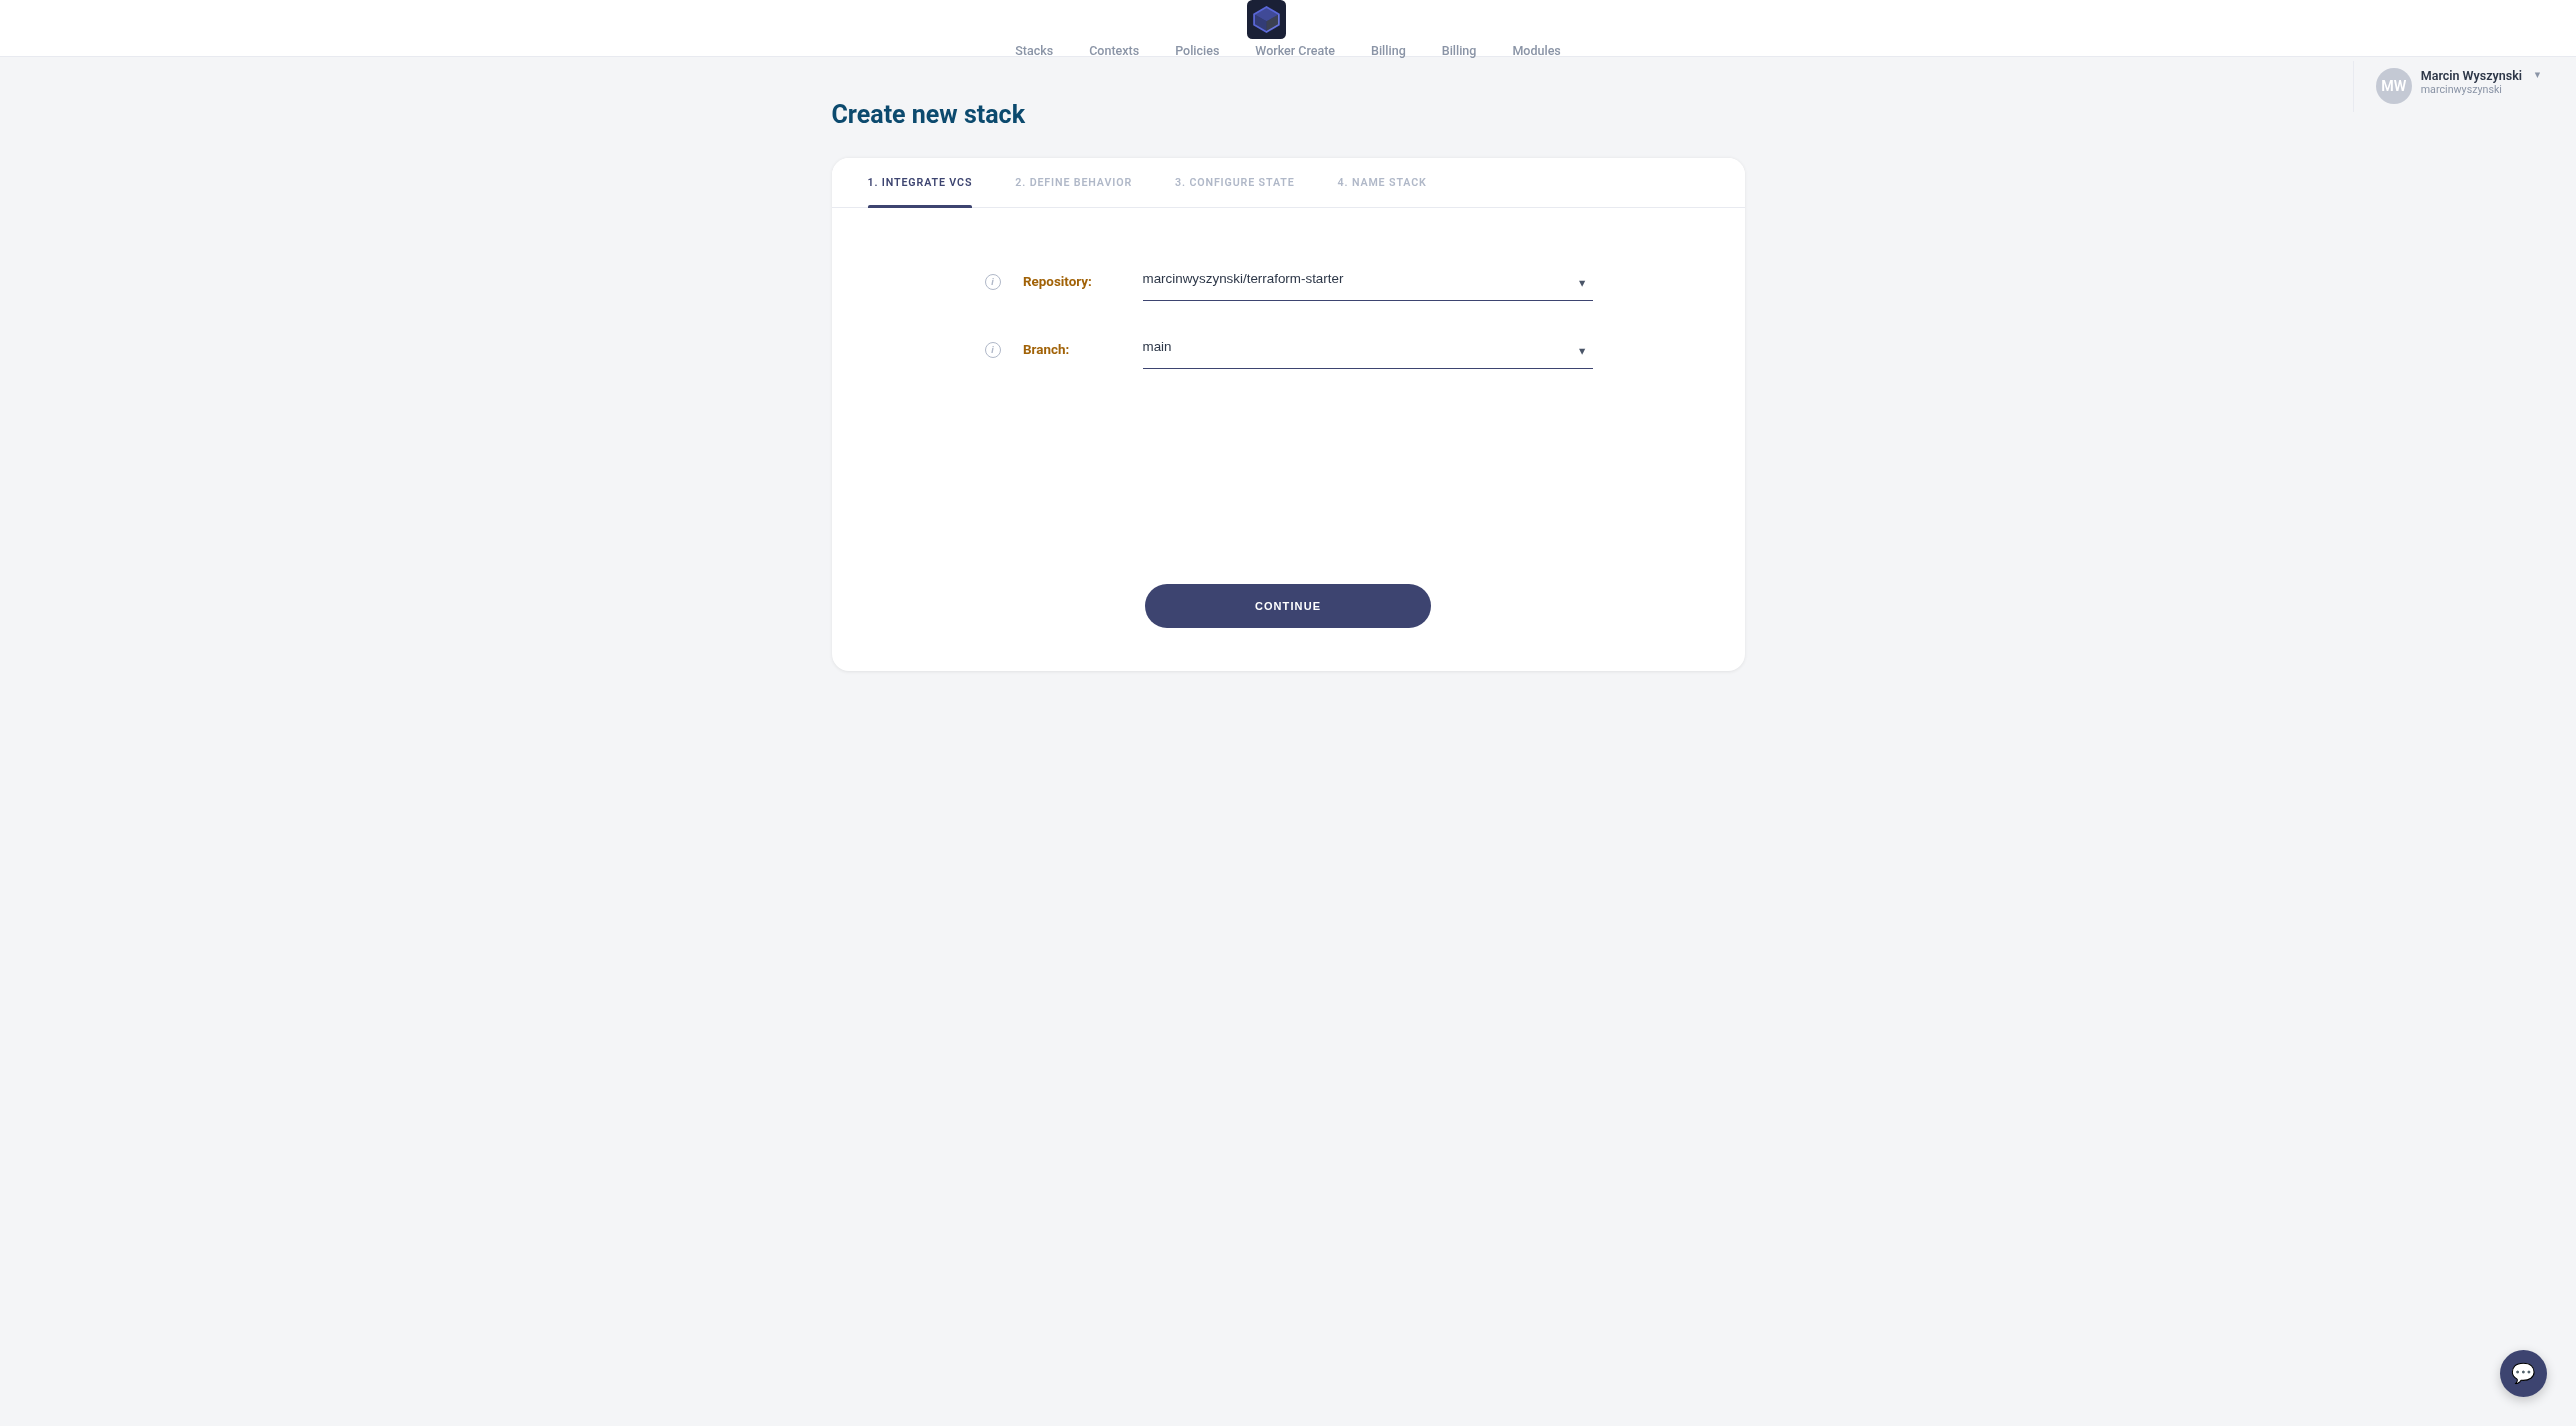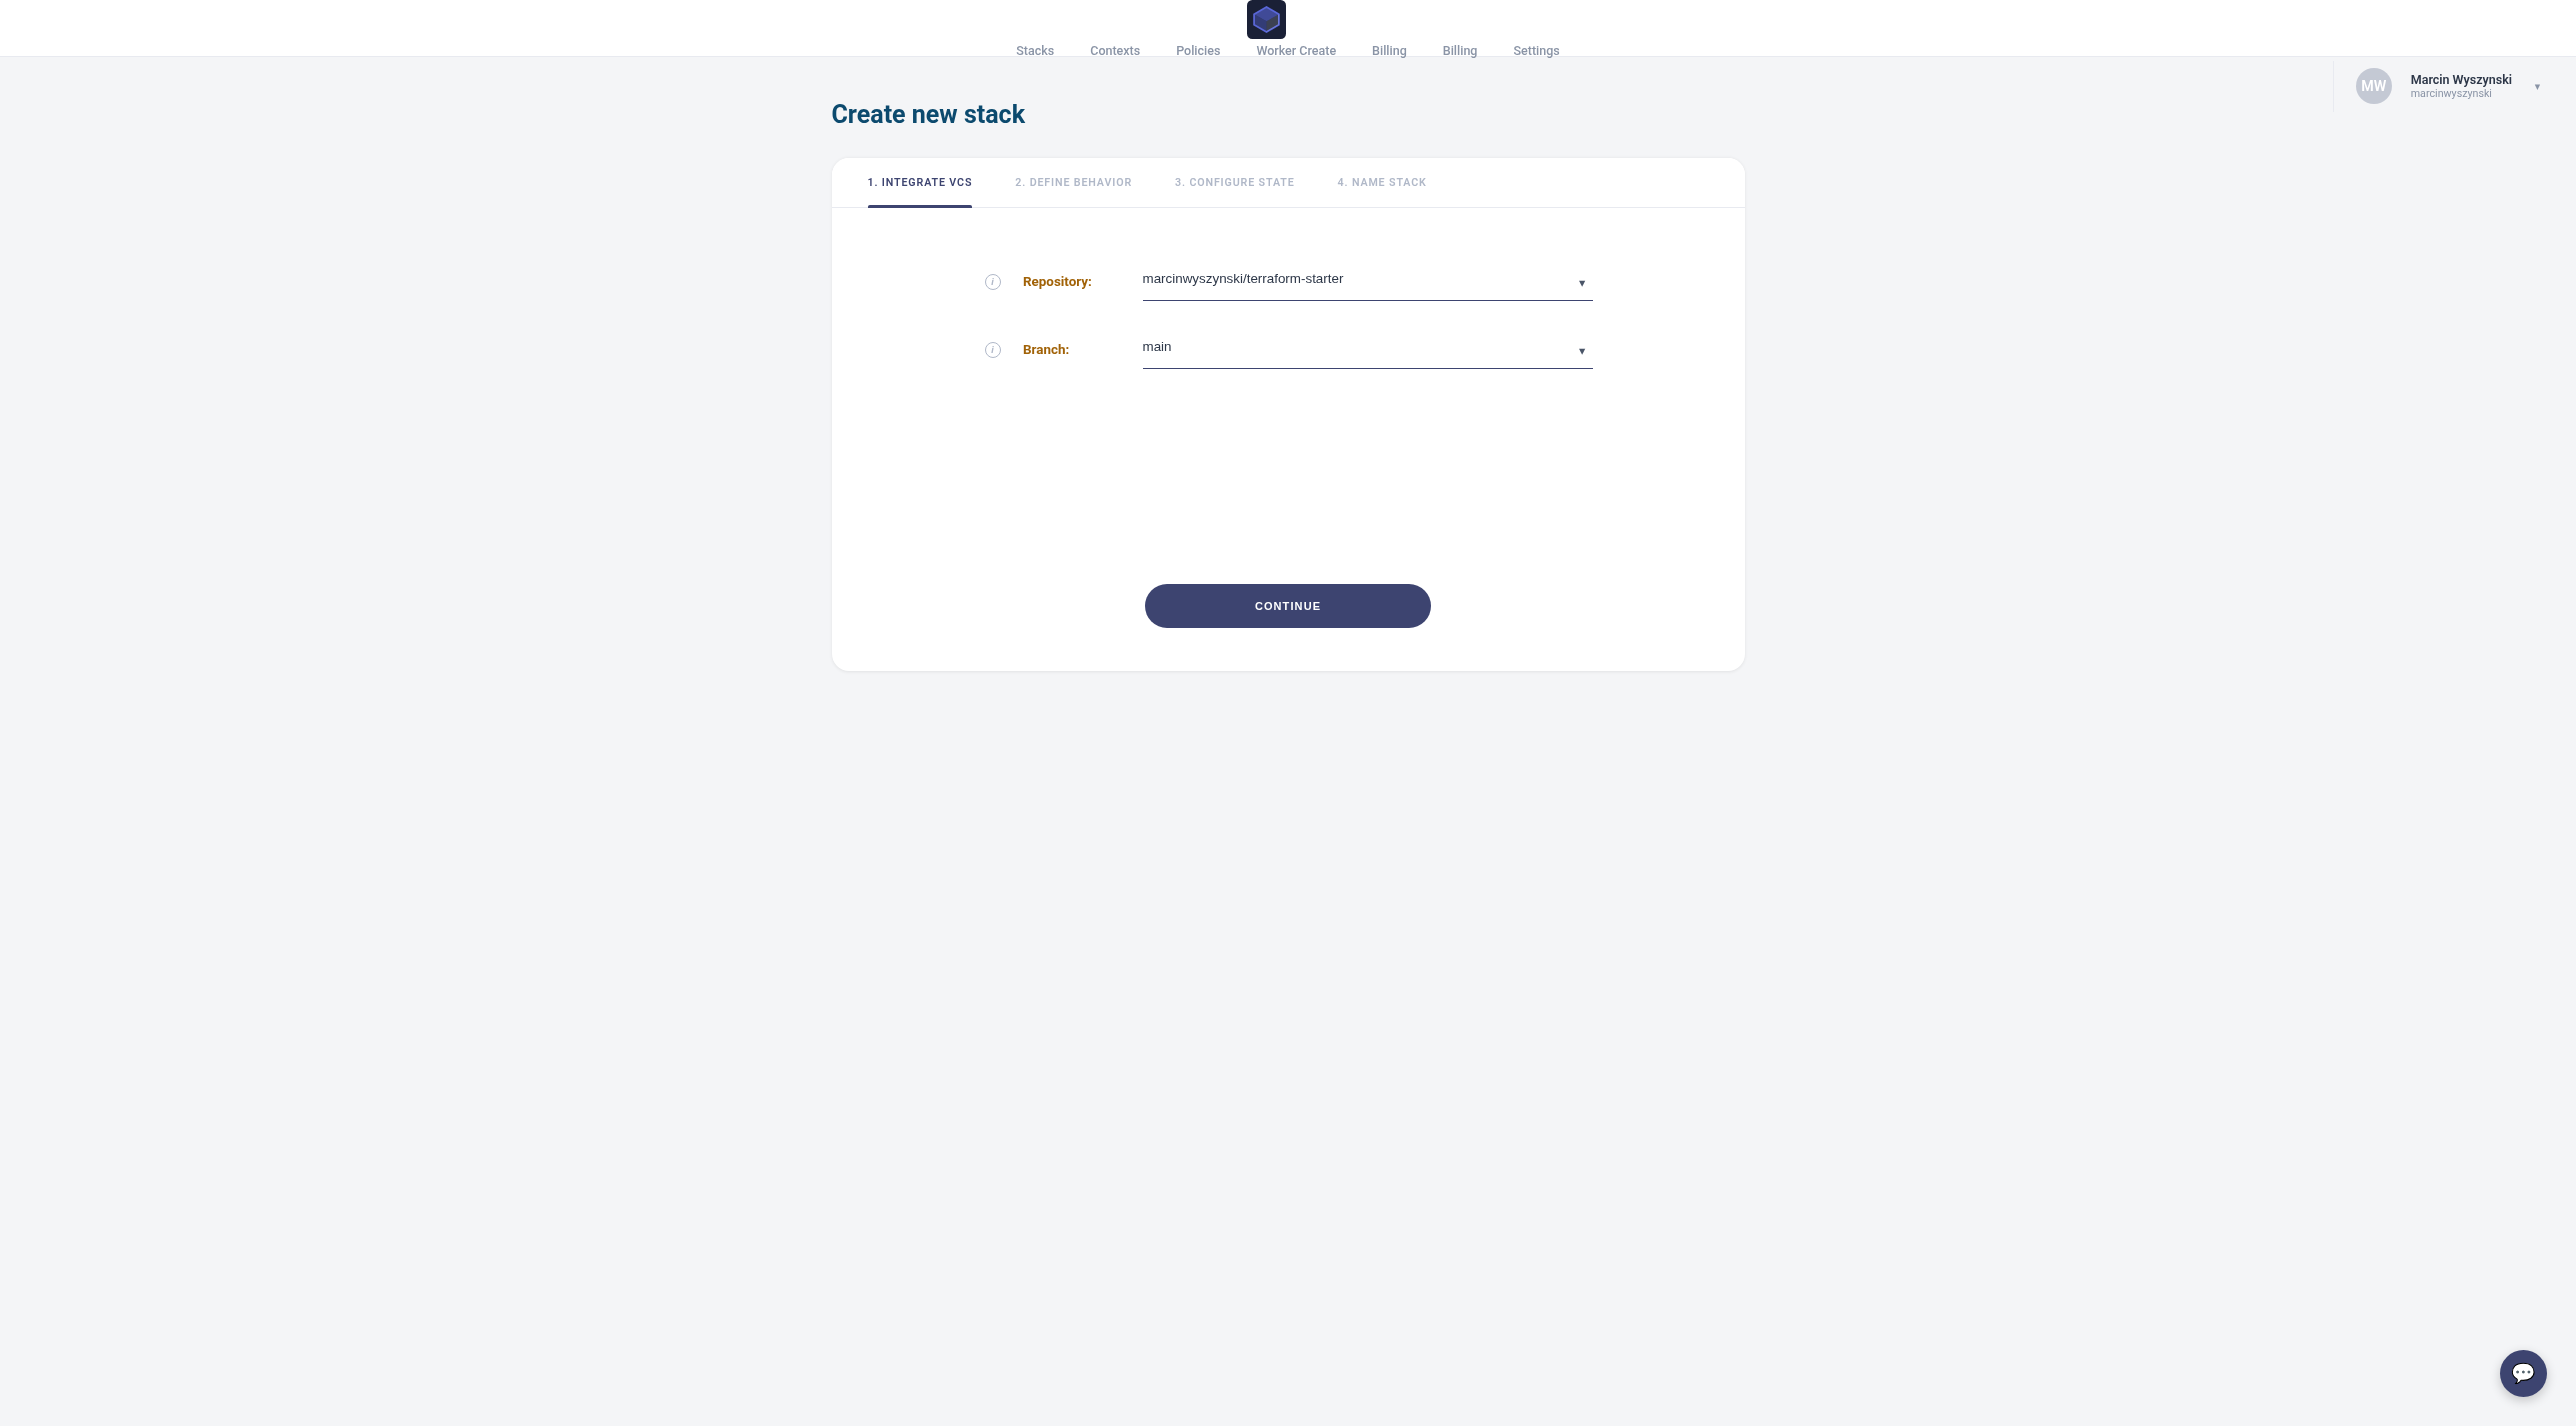--- a/index.html
+++ b/index.html
@@ -45,22 +45,22 @@
       font-size: 12.5px;
       font-weight: 500;
       color: #8a94a6;
       text-decoration: none;
       cursor: pointer;
       padding: 3.6px 0;
     }
 
     .nav-user {
       display: flex;
-      align-items: center;
-      gap: 19px;
+      align-items: flex-start;
+      gap: 9px;
       cursor: pointer;
       padding: 7.2px 0;
       border-left: 0.9px solid #e8eaf0;
       padding-left: 21.5px;
       margin-left: auto;
     }
 
     .avatar {
       width: 36px;
       height: 36px;
@@ -288,21 +288,21 @@
     </svg>
   </div>
 
   <div class="nav-links">
     <a class="nav-link">Stacks</a>
     <a class="nav-link">Contexts</a>
     <a class="nav-link">Policies</a>
     <a class="nav-link">Worker Create</a>
     <a class="nav-link">Billing</a>
     <a class="nav-link">Billing</a>
-    <a class="nav-link">Settings</a>
+    <a class="nav-link">Modules</a>
   </div>
 
   <div class="nav-user">
     <div class="avatar">MW</div>
     <div class="user-info">
       <span class="user-name">Marcin Wyszynski</span>
       <span class="user-handle">marcinwyszynski</span>
     </div>
     <span class="chevron-down">▾</span>
   </div>

